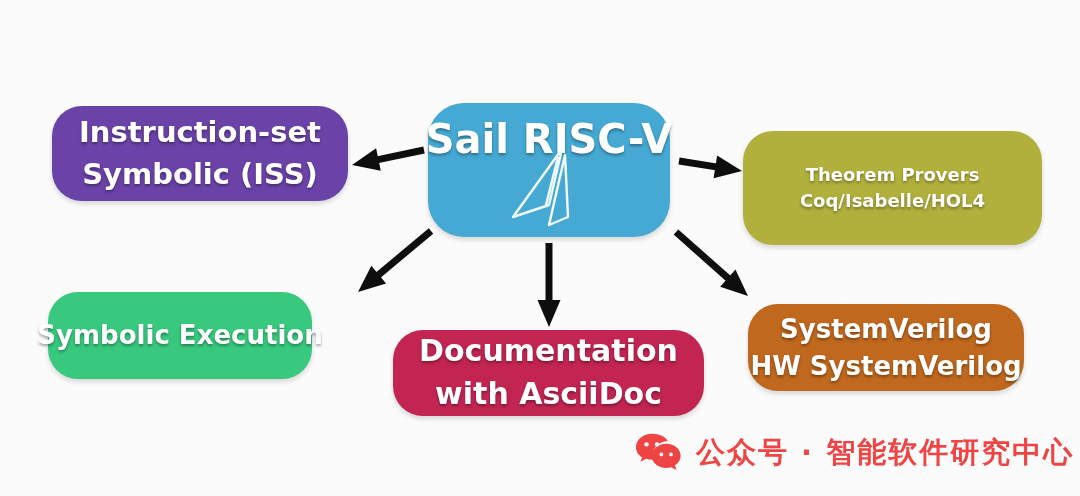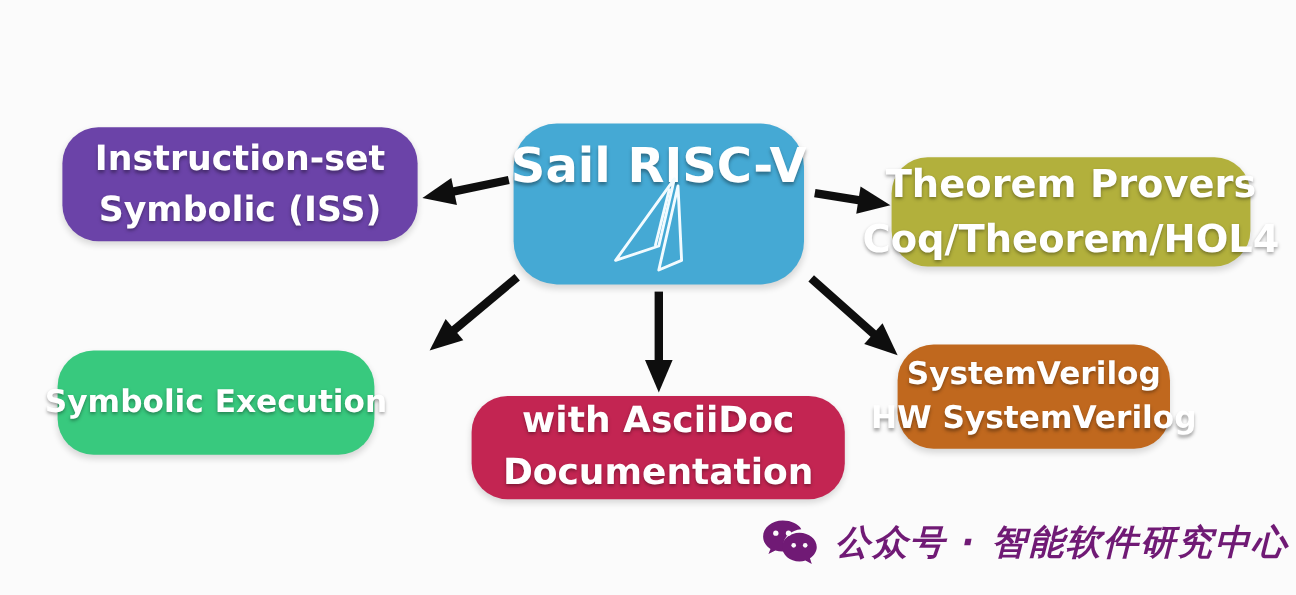--- a/index.html
+++ b/index.html
@@ -27,24 +27,24 @@
   }
   .node .line{display:block;white-space:nowrap;}
   .node-center{
     left:428px;top:103px;width:242px;height:134px;
     border-radius:36px;
     justify-content:flex-start;
   }
   .center-label{font-size:40px;margin-top:8px;white-space:nowrap;}
   .sail-logo{position:absolute;left:74px;top:42px;}
   .node-iss{left:52px;top:106px;width:296px;height:95px;font-size:29px;}
-  .node-theorem{left:743px;top:131px;width:299px;height:91px;font-size:32px;}
+  .node-theorem{left:743px;top:131px;width:299px;height:114px;font-size:18px;}
   .node-symbolic{left:48px;top:292px;width:264px;height:87px;font-size:26px;}
   .node-doc{left:393px;top:330px;width:311px;height:86px;font-size:30px;}
-  .node-sv{left:748px;top:287px;width:227px;height:87px;font-size:26px;}
+  .node-sv{left:748px;top:304px;width:276px;height:87px;font-size:26px;}
   .watermark{
     position:absolute;left:634px;top:430px;
     display:flex;align-items:center;gap:12px;
     font-size:29px;letter-spacing:2px;
     font-weight:bold;white-space:nowrap;
   }
   .wechat-icon{flex:0 0 auto;}
 </style>
 </head>
 <body>
@@ -85,38 +85,38 @@
     </svg>
   </div>
 
   <div class="node node-iss" style="background-color: rgb(107, 67, 168);">
     <span class="line">Instruction-set</span>
     <span class="line">Symbolic (ISS)</span>
   </div>
 
   <div class="node node-theorem" style="background-color: rgb(178, 176, 60);">
     <span class="line">Theorem Provers</span>
-    <span class="line">Coq/Theorem/HOL4</span>
+    <span class="line">Coq/Isabelle/HOL4</span>
   </div>
 
   <div class="node node-symbolic" style="background-color: rgb(56, 201, 126);">
     <span class="line">Symbolic Execution</span>
   </div>
 
   <div class="node node-doc" style="background-color: rgb(195, 37, 82);">
+    <span class="line">Documentation</span>
     <span class="line">with AsciiDoc</span>
-    <span class="line">Documentation</span>
   </div>
 
   <div class="node node-sv" style="background-color: rgb(192, 104, 30);">
     <span class="line">SystemVerilog</span>
     <span class="line">HW SystemVerilog</span>
   </div>
 
-  <div class="watermark" style="color: #701a75; font-style: italic;">
+  <div class="watermark" style="color: #ef4444;">
     <svg class="wechat-icon" width="50" height="46" viewBox="0 0 52 46" xmlns="http://www.w3.org/2000/svg">
       <g fill="currentColor">
         <path d="M19 3 C9.6 3 2 9.2 2 16.8 c0 4.4 2.5 8.3 6.4 10.8 L6.6 32 l6 -3.1 c2 .6 4.2 1 6.4 1 .5 0 1 0 1.5 -.1 c-.6 -1.6 -1 -3.3 -1 -5 0 -7.5 6.8 -13.6 15.6 -14.2 C32.8 6 26.5 3 19 3 Z"></path>
         <path d="M33.5 13.5 c-8.3 0 -15 5.6 -15 12.5 0 6.9 6.7 12.5 15 12.5 1.8 0 3.6 -.3 5.2 -.8 l5.5 2.9 -1.6 -4.8 c3.6 -2.3 5.9 -6 5.9 -9.8 0 -6.9 -6.7 -12.5 -15 -12.5 Z"></path>
       </g>
       <g fill="#fbfbfb">
         <circle cx="13" cy="14" r="2.3"></circle>
         <circle cx="24" cy="14" r="2.3"></circle>
         <circle cx="28.5" cy="24.5" r="2"></circle>
         <circle cx="38.5" cy="24.5" r="2"></circle>

